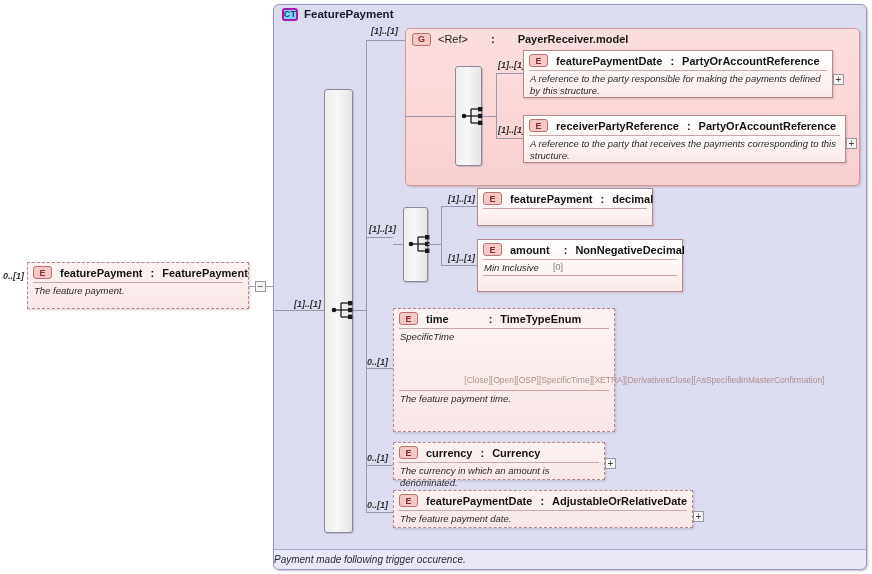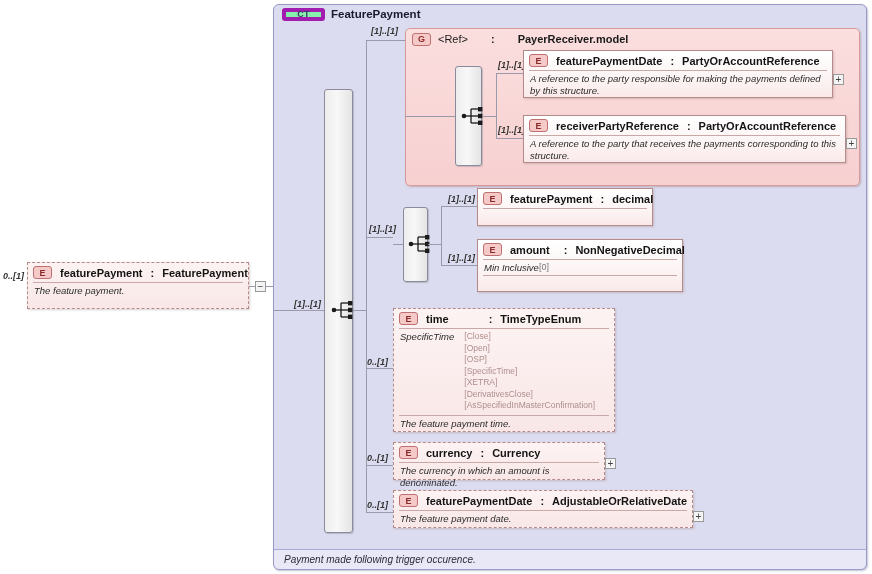--- a/index.html
+++ b/index.html
@@ -21,34 +21,34 @@
     box-sizing:border-box;
     box-shadow:1px 1px 2px rgba(120,120,160,.45);
   }
   #ct-header{left:282px;top:5px;height:18px;display:flex;align-items:center;gap:6px;}
   .badge{
     display:inline-flex;align-items:center;justify-content:center;
     font-size:9px;font-weight:bold;letter-spacing:.2px;
     border-radius:3px;box-sizing:border-box;
   }
   .badge-ct{
-    width:43px;height:13px;
-    background:#86efac;color:#3a3a6a;border:4px solid #a21caf;
+    width:16px;height:13px;
+    background:#7dd3fc;color:#3a3a6a;border:2px solid #a21caf;
   }
   #ct-title{font-size:11.5px;color:#1a1a2e;font-weight:bold;}
 
   #ct-footer{
     left:274px;top:549px;width:592px;height:20px;
     background:#e8e8f6;
     border-top:1px solid #a8a8d0;
     border-bottom-left-radius:6px;border-bottom-right-radius:6px;
     box-sizing:border-box;
     display:flex;align-items:center;
   }
-  #ct-footer span{font-size:10px;font-style:italic;color:#2a2a3a;padding-left:10px;}
+  #ct-footer span{font-size:10px;font-style:italic;color:#2a2a3a;padding-left:0;}
 
   
   #grp-container{
     left:405px;top:28px;width:455px;height:158px;
     background:linear-gradient(to bottom,#fbdede 0%,#f7d0d0 100%);
     border:1px solid #d79a9a;
     border-radius:5px;box-sizing:border-box;
     box-shadow:1px 1px 2px rgba(150,110,110,.4);
   }
   #grp-header{left:412px;top:31px;height:16px;display:flex;align-items:center;gap:7px;}
@@ -89,29 +89,29 @@
     background:#f6c9c9;color:#8a2b2b;border:1px solid #c07070;flex:none;
   }
   .ename{font-size:11px;font-weight:bold;color:#141414;white-space:nowrap;}
   .etype{font-size:11px;font-weight:bold;color:#141414;white-space:nowrap;}
   .sep{border-top:1px solid #c9a8a8;margin:0 5px;}
   .edesc{
     font-size:9.5px;font-style:italic;color:#2b2b2b;
     padding:2px 6px 3px 6px;line-height:1.25;
   }
   .facet{
-    display:flex;padding:2px 6px 2px 6px;
+    display:flex;gap:14px;padding:2px 6px 2px 6px;
     font-size:9.5px;font-style:italic;color:#2b2b2b;
   }
   .facet .fval{font-style:normal;color:#7a7a7a;font-size:9px;}
   .enums{
     display:flex;gap:10px;padding:2px 6px 3px 6px;
   }
   .enums .elabel{font-size:9.5px;font-style:italic;color:#2b2b2b;white-space:nowrap;}
-  .enums .evals{display:flex;flex-direction:column;}
+  .enums .evals{display:flex;flex-direction:row;margin-top:44px;}
   .enums .evals span{
     font-size:8.5px;color:#b08e8e;line-height:11.5px;white-space:nowrap;
     font-family:"Liberation Sans", sans-serif;
   }
 
   
   .card{
     font-size:9px;font-style:italic;font-weight:bold;color:#333;
     white-space:nowrap;
   }

